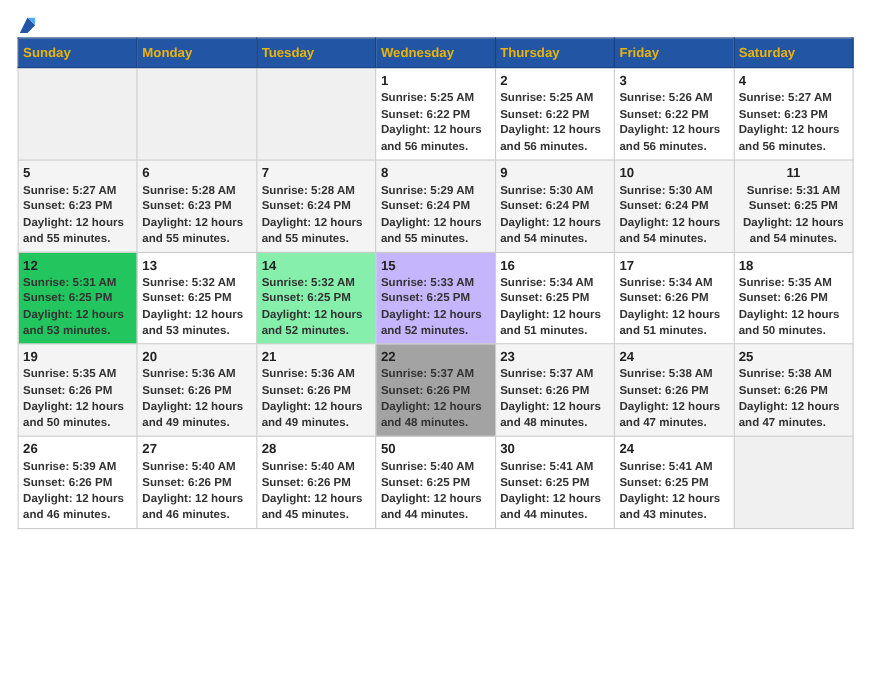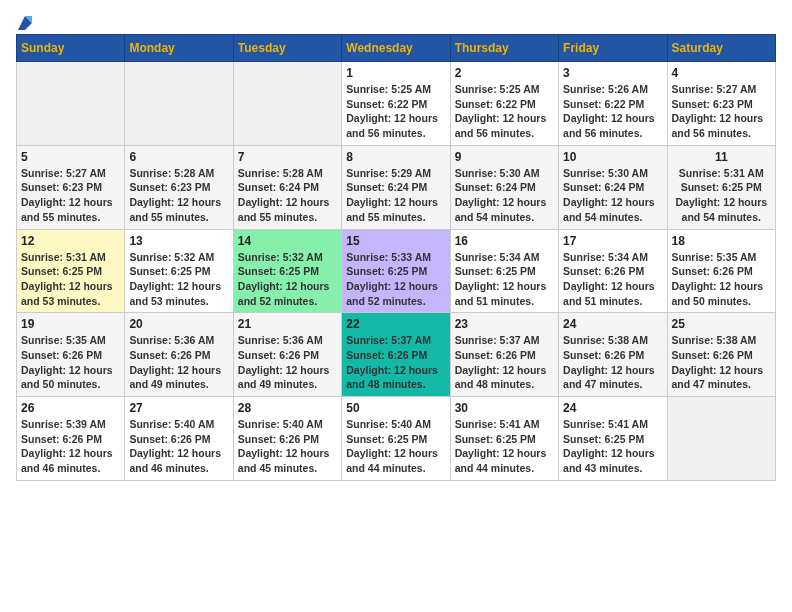--- a/index.html
+++ b/index.html
@@ -169,21 +169,21 @@
           <td style="background: rgb(244, 244, 244);">
             <div class="day-number">10</div>
             <div class="day-info">Sunrise: 5:30 AM<br>Sunset: 6:24 PM<br>Daylight: 12 hours and 54 minutes.</div>
           </td>
           <td style="background: rgb(244, 244, 244); text-align: center;">
             <div class="day-number">11</div>
             <div class="day-info">Sunrise: 5:31 AM<br>Sunset: 6:25 PM<br>Daylight: 12 hours and 54 minutes.</div>
           </td>
         </tr>
         <tr>
-          <td style="background: #fef9c3;">
+          <td style="background: #22c55e;">
             <div class="day-number">12</div>
             <div class="day-info">Sunrise: 5:31 AM<br>Sunset: 6:25 PM<br>Daylight: 12 hours and 53 minutes.</div>
           </td>
           <td style="background: rgb(255, 255, 255);">
             <div class="day-number">13</div>
             <div class="day-info">Sunrise: 5:32 AM<br>Sunset: 6:25 PM<br>Daylight: 12 hours and 53 minutes.</div>
           </td>
           <td style="background: #86efac;">
             <div class="day-number">14</div>
             <div class="day-info">Sunrise: 5:32 AM<br>Sunset: 6:25 PM<br>Daylight: 12 hours and 52 minutes.</div>
@@ -211,21 +211,21 @@
             <div class="day-info">Sunrise: 5:35 AM<br>Sunset: 6:26 PM<br>Daylight: 12 hours and 50 minutes.</div>
           </td>
           <td style="background: rgb(244, 244, 244);">
             <div class="day-number">20</div>
             <div class="day-info">Sunrise: 5:36 AM<br>Sunset: 6:26 PM<br>Daylight: 12 hours and 49 minutes.</div>
           </td>
           <td style="background: rgb(244, 244, 244);">
             <div class="day-number">21</div>
             <div class="day-info">Sunrise: 5:36 AM<br>Sunset: 6:26 PM<br>Daylight: 12 hours and 49 minutes.</div>
           </td>
-          <td style="background: #14b8a6;">
+          <td style="background: #a3a3a3;">
             <div class="day-number">22</div>
             <div class="day-info">Sunrise: 5:37 AM<br>Sunset: 6:26 PM<br>Daylight: 12 hours and 48 minutes.</div>
           </td>
           <td style="background: rgb(244, 244, 244);">
             <div class="day-number">23</div>
             <div class="day-info">Sunrise: 5:37 AM<br>Sunset: 6:26 PM<br>Daylight: 12 hours and 48 minutes.</div>
           </td>
           <td style="background: rgb(244, 244, 244);">
             <div class="day-number">24</div>
             <div class="day-info">Sunrise: 5:38 AM<br>Sunset: 6:26 PM<br>Daylight: 12 hours and 47 minutes.</div>

